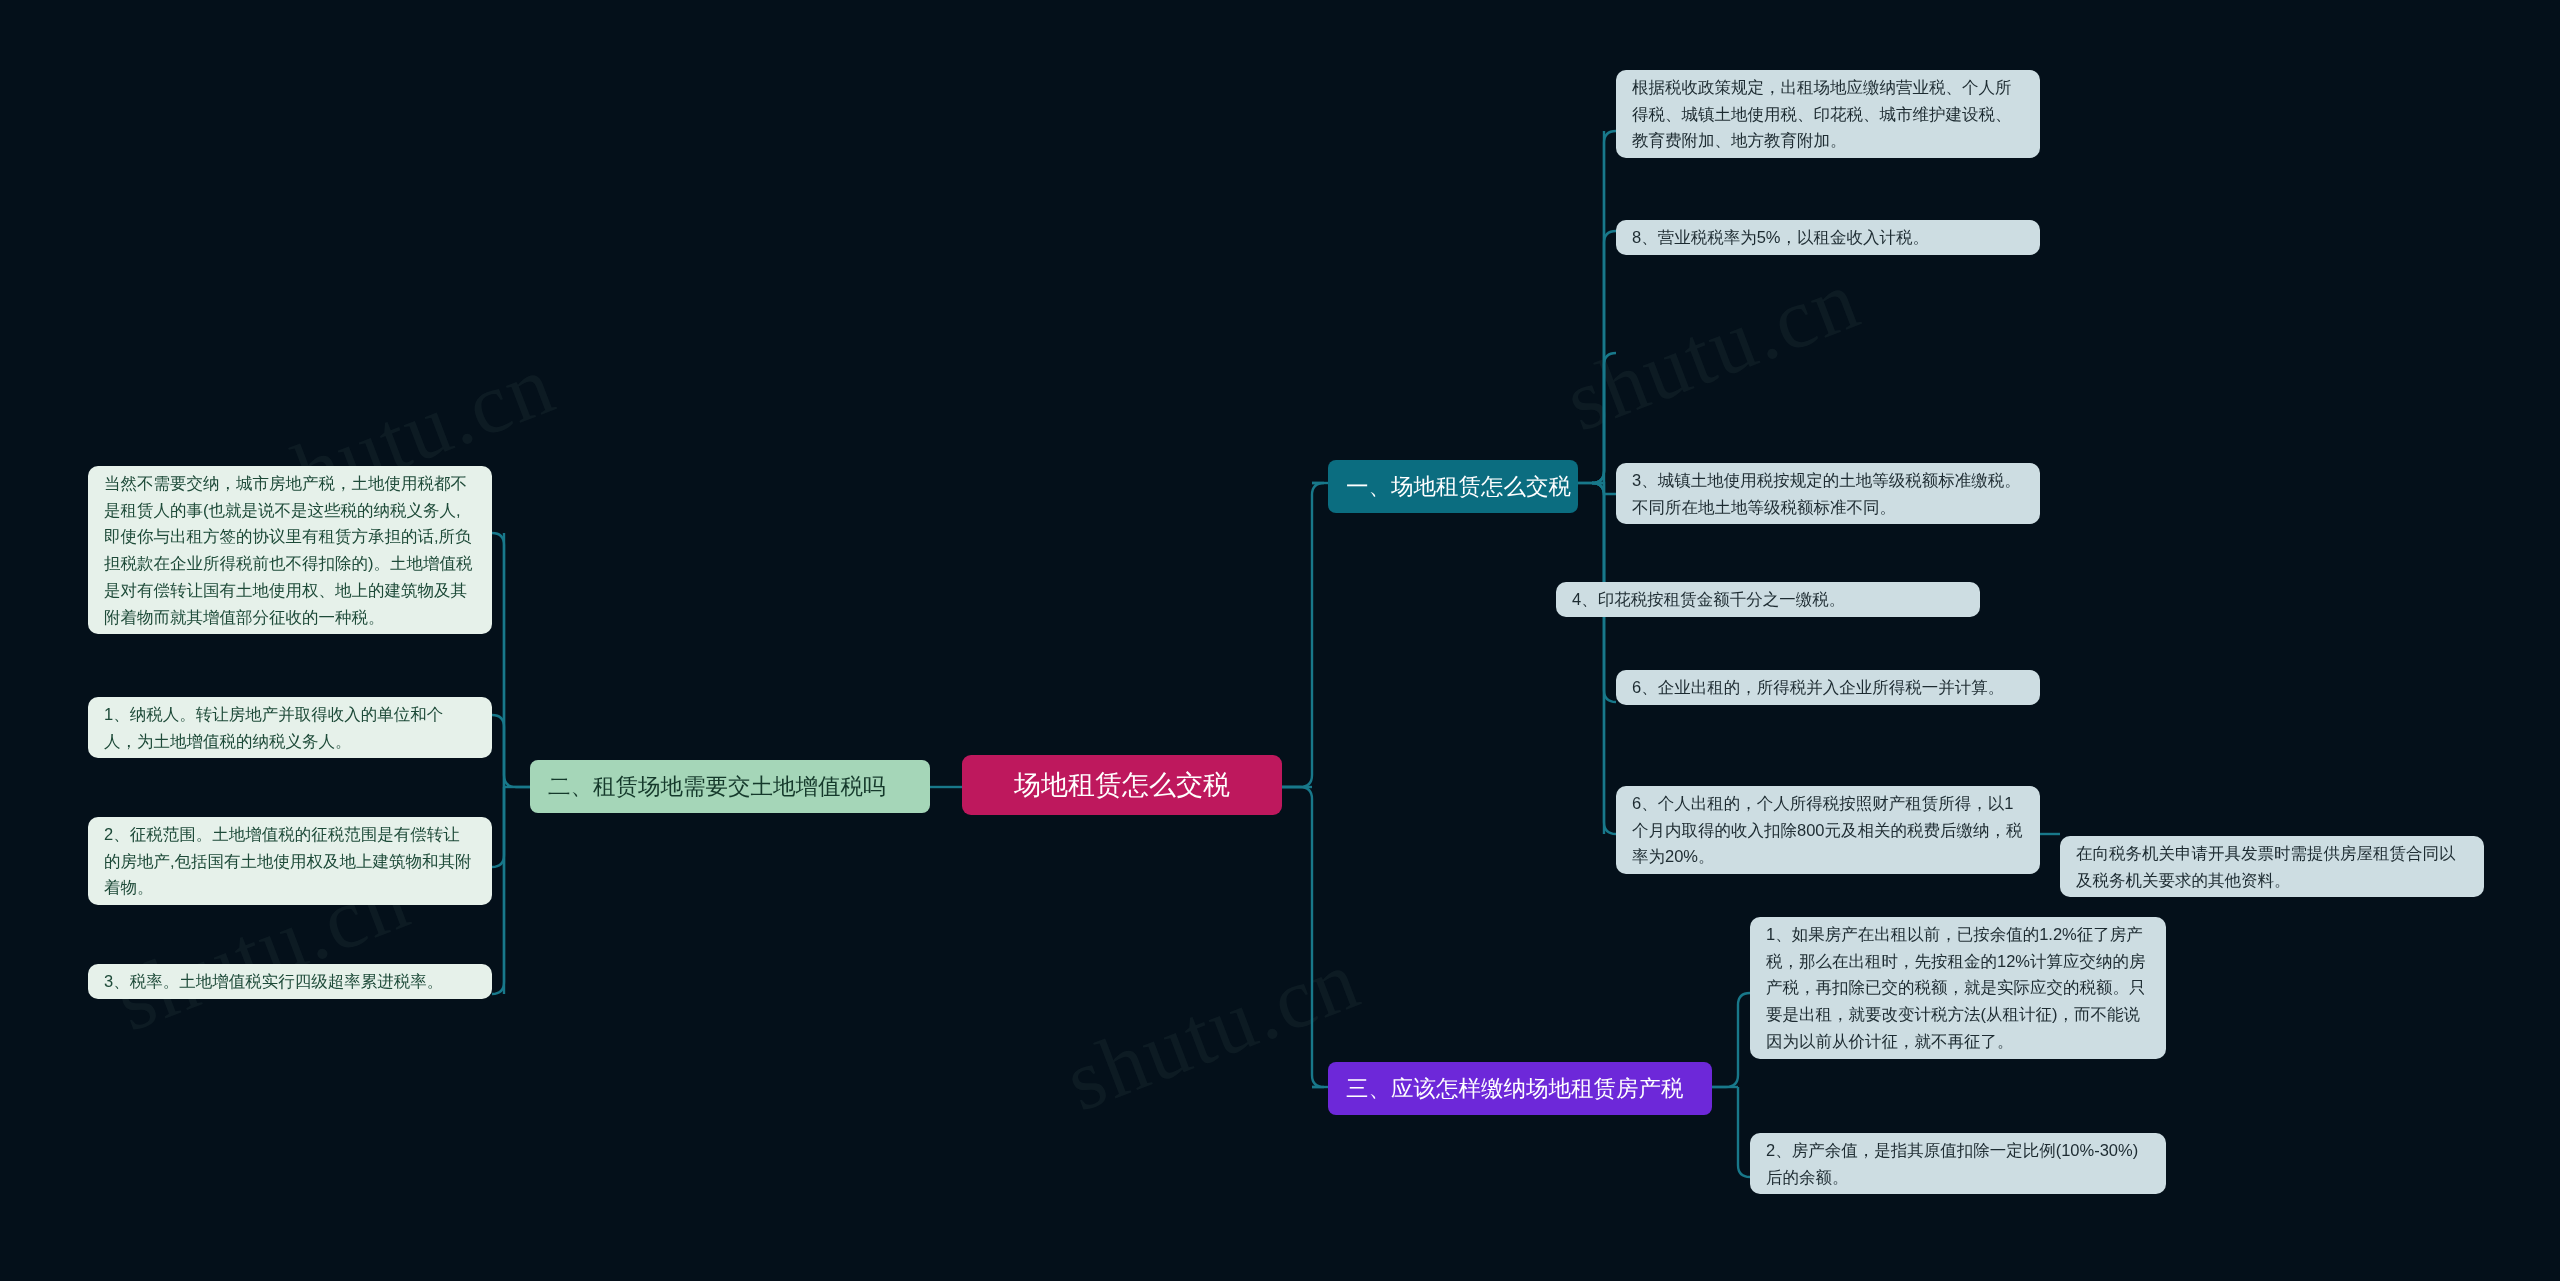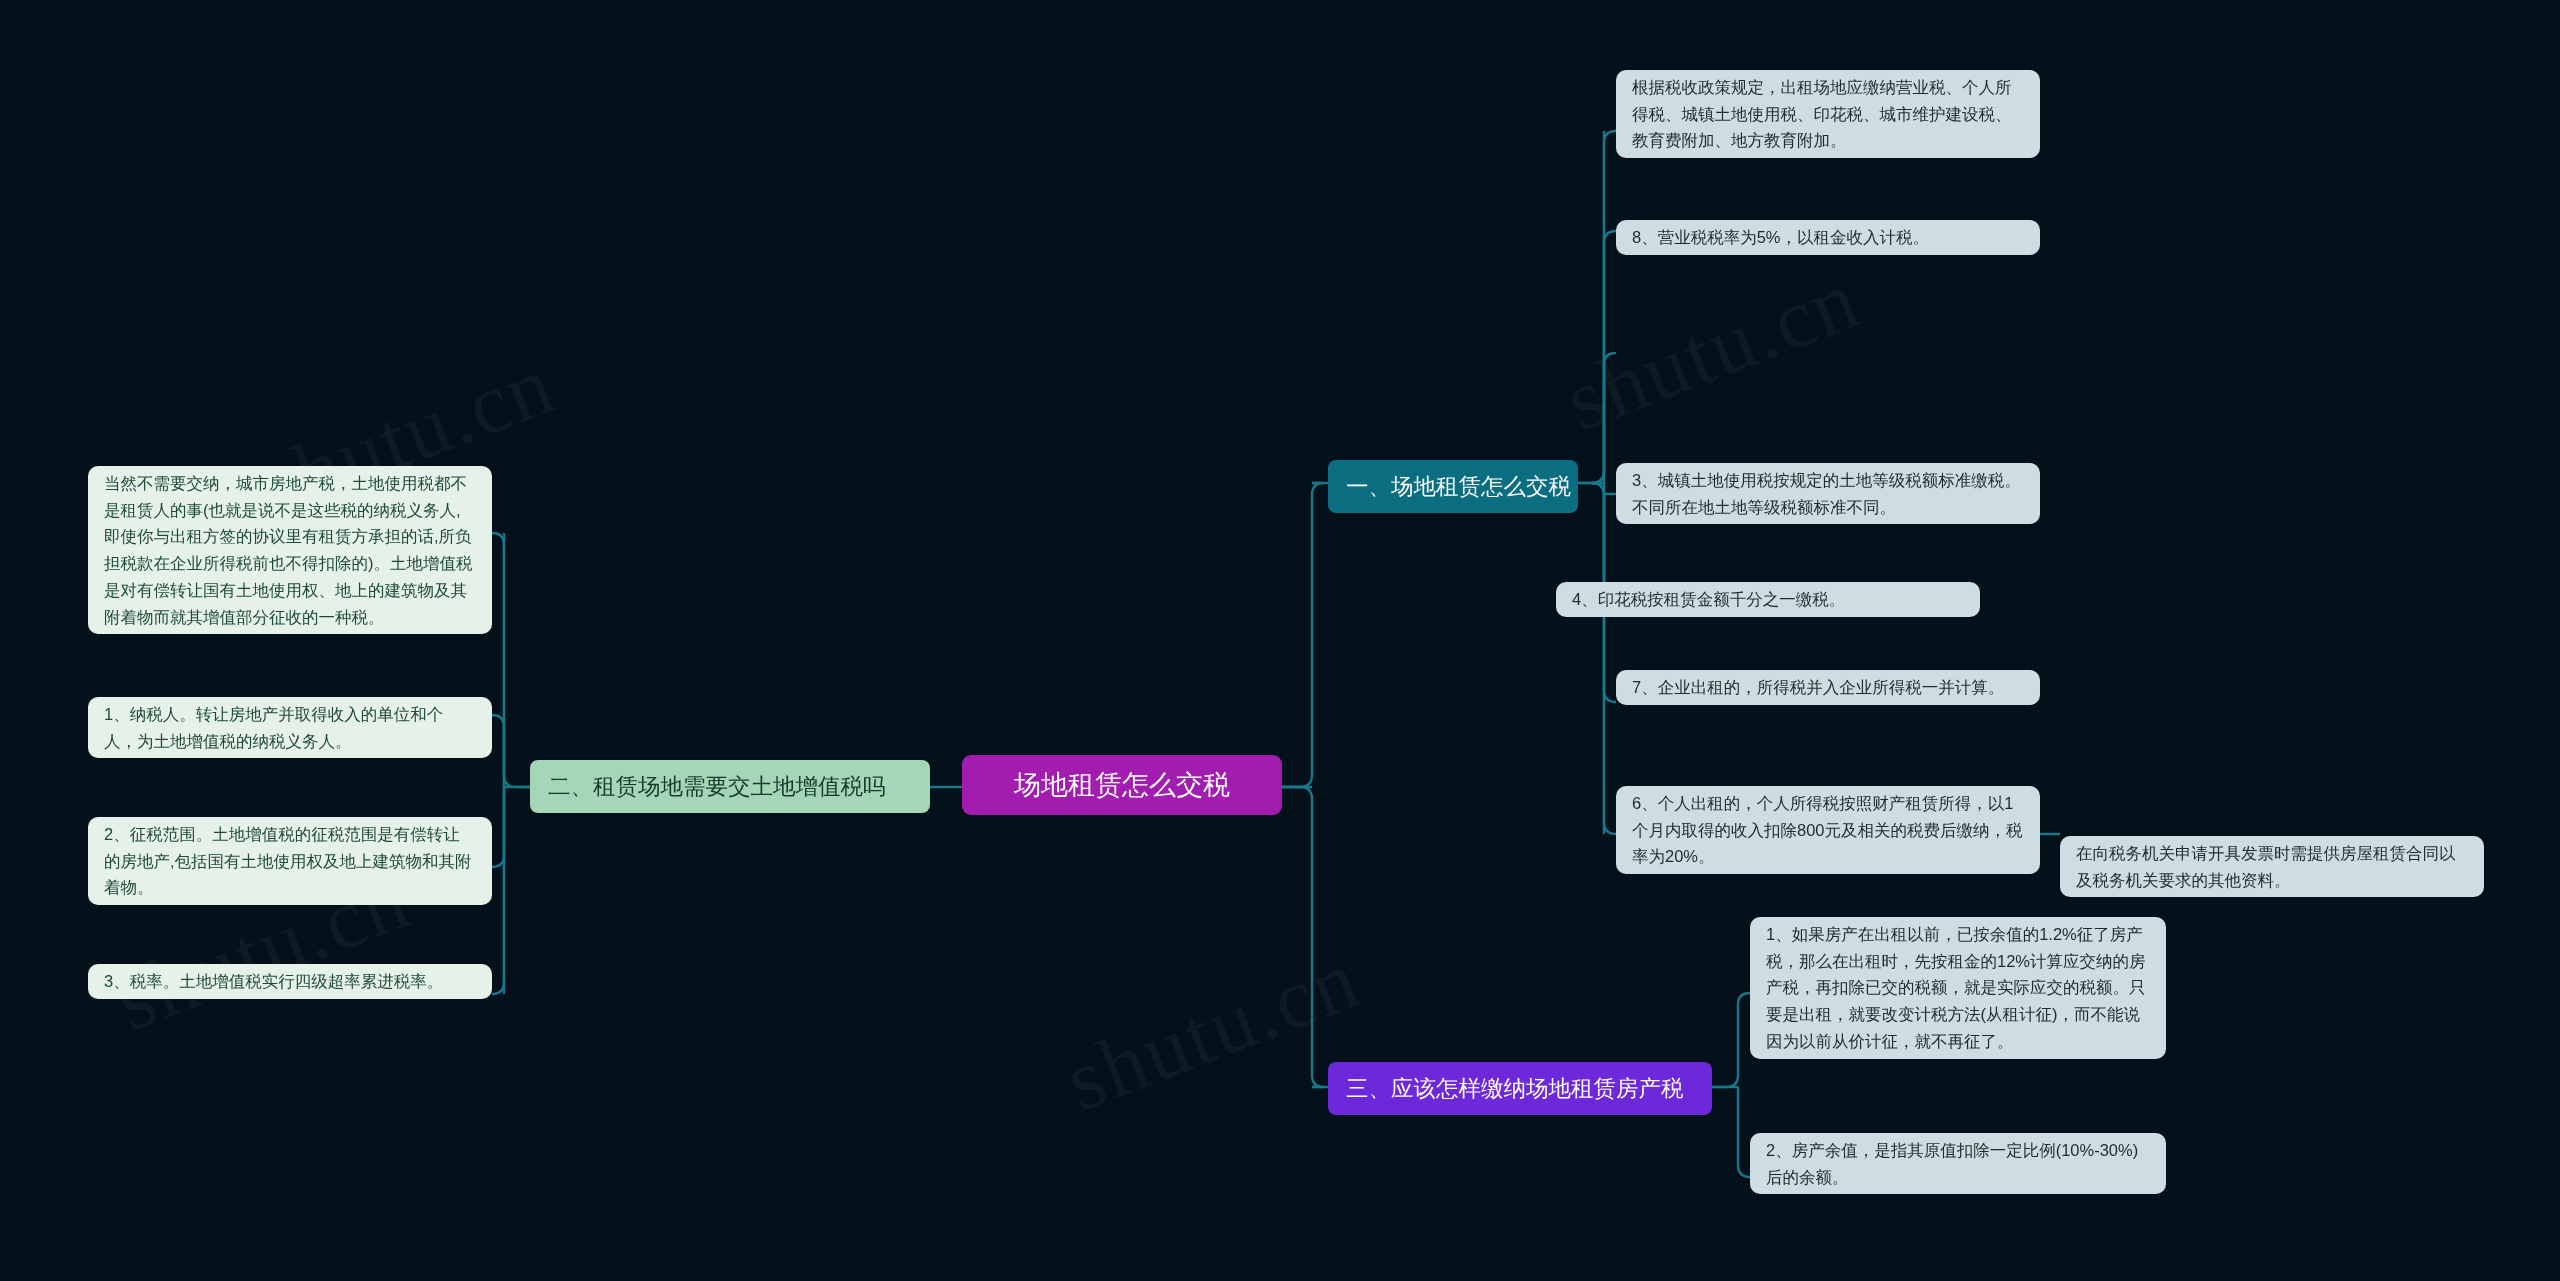--- a/index.html
+++ b/index.html
@@ -30,21 +30,21 @@
   .node {
     position: absolute;
     z-index: 3;
     border-radius: 10px;
     padding: 4px 16px;
     line-height: 1.62;
     white-space: pre-wrap;
     word-break: break-all;
   }
   .root {
-    background: #a21caf;
+    background: #be185d;
     color: #ffffff;
     font-size: 27px;
     font-weight: 500;
     border-radius: 9px;
     padding: 14px 20px;
     line-height: 1.2;
     white-space: nowrap;
     text-align: center;
   }
   .branch {
@@ -121,21 +121,21 @@
   </svg>
 
   <div class="node root" style="left:962px; top:755px; width:320px;">场地租赁怎么交税</div>
 
   <div class="node branch teal" style="left:1328px; top:460px; width:250px;">一、场地租赁怎么交税</div>
 
   <div class="node leaf-blue" style="left:1616px; top:70px; width:424px;">根据税收政策规定，出租场地应缴纳营业税、个人所得税、城镇土地使用税、印花税、城市维护建设税、教育费附加、地方教育附加。</div>
   <div class="node leaf-blue" style="left:1616px; top:220px; width:424px;">8、营业税税率为5%，以租金收入计税。</div>
   <div class="node leaf-blue" style="left:1616px; top:463px; width:424px;">3、城镇土地使用税按规定的土地等级税额标准缴税。不同所在地土地等级税额标准不同。</div>
   <div class="node leaf-blue" style="left:1556px; top:582px; width:424px;">4、印花税按租赁金额千分之一缴税。</div>
-  <div class="node leaf-blue" style="left:1616px; top:670px; width:424px;">7、企业出租的，所得税并入企业所得税一并计算。</div>
+  <div class="node leaf-blue" style="left:1616px; top:670px; width:424px;">6、企业出租的，所得税并入企业所得税一并计算。</div>
   <div class="node leaf-blue" style="left:1616px; top:786px; width:424px;">6、个人出租的，个人所得税按照财产租赁所得，以1个月内取得的收入扣除800元及相关的税费后缴纳，税率为20%。</div>
 
   <div class="node leaf-blue" style="left:2060px; top:836px; width:424px;">在向税务机关申请开具发票时需提供房屋租赁合同以及税务机关要求的其他资料。</div>
 
   <div class="node branch green" style="left:530px; top:760px; width:400px;">二、租赁场地需要交土地增值税吗</div>
 
   <div class="node leaf-green" style="left:88px; top:466px; width:404px;">当然不需要交纳，城市房地产税，土地使用税都不是租赁人的事(也就是说不是这些税的纳税义务人,即使你与出租方签的协议里有租赁方承担的话,所负担税款在企业所得税前也不得扣除的)。土地增值税是对有偿转让国有土地使用权、地上的建筑物及其附着物而就其增值部分征收的一种税。</div>
   <div class="node leaf-green" style="left:88px; top:697px; width:404px;">1、纳税人。转让房地产并取得收入的单位和个人，为土地增值税的纳税义务人。</div>
   <div class="node leaf-green" style="left:88px; top:817px; width:404px;">2、征税范围。土地增值税的征税范围是有偿转让的房地产,包括国有土地使用权及地上建筑物和其附着物。</div>
   <div class="node leaf-green" style="left:88px; top:964px; width:404px;">3、税率。土地增值税实行四级超率累进税率。</div>

